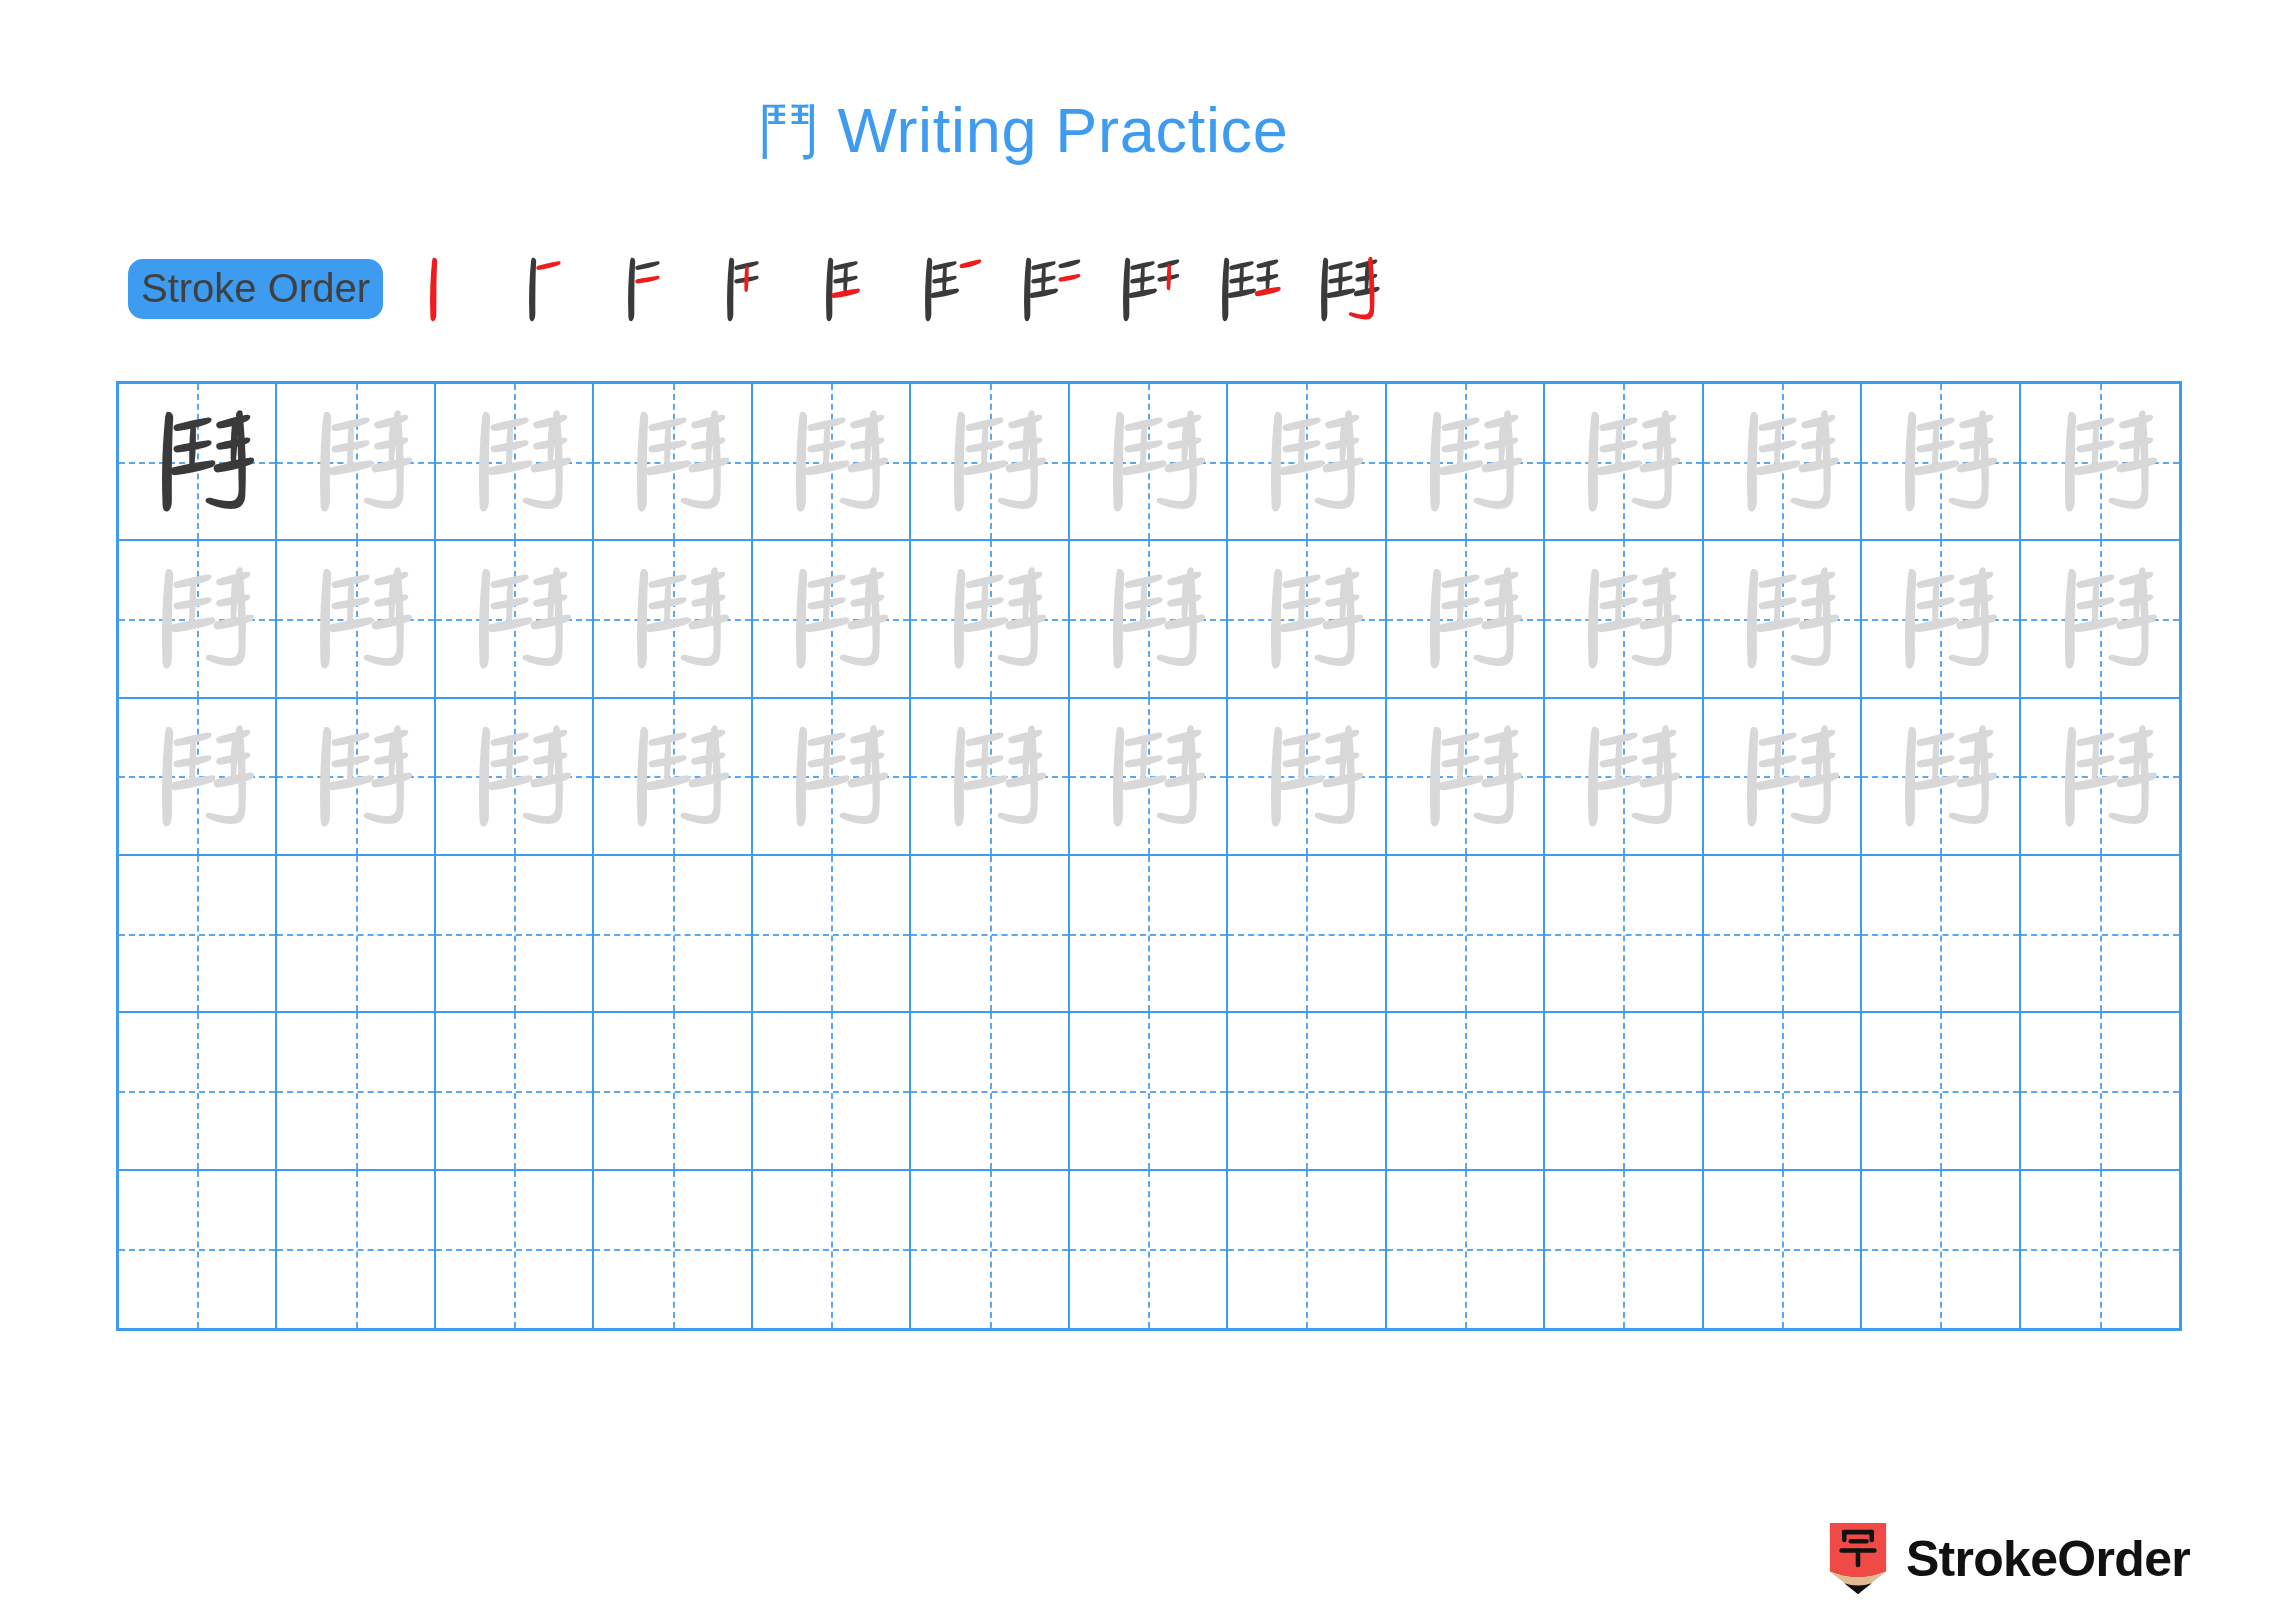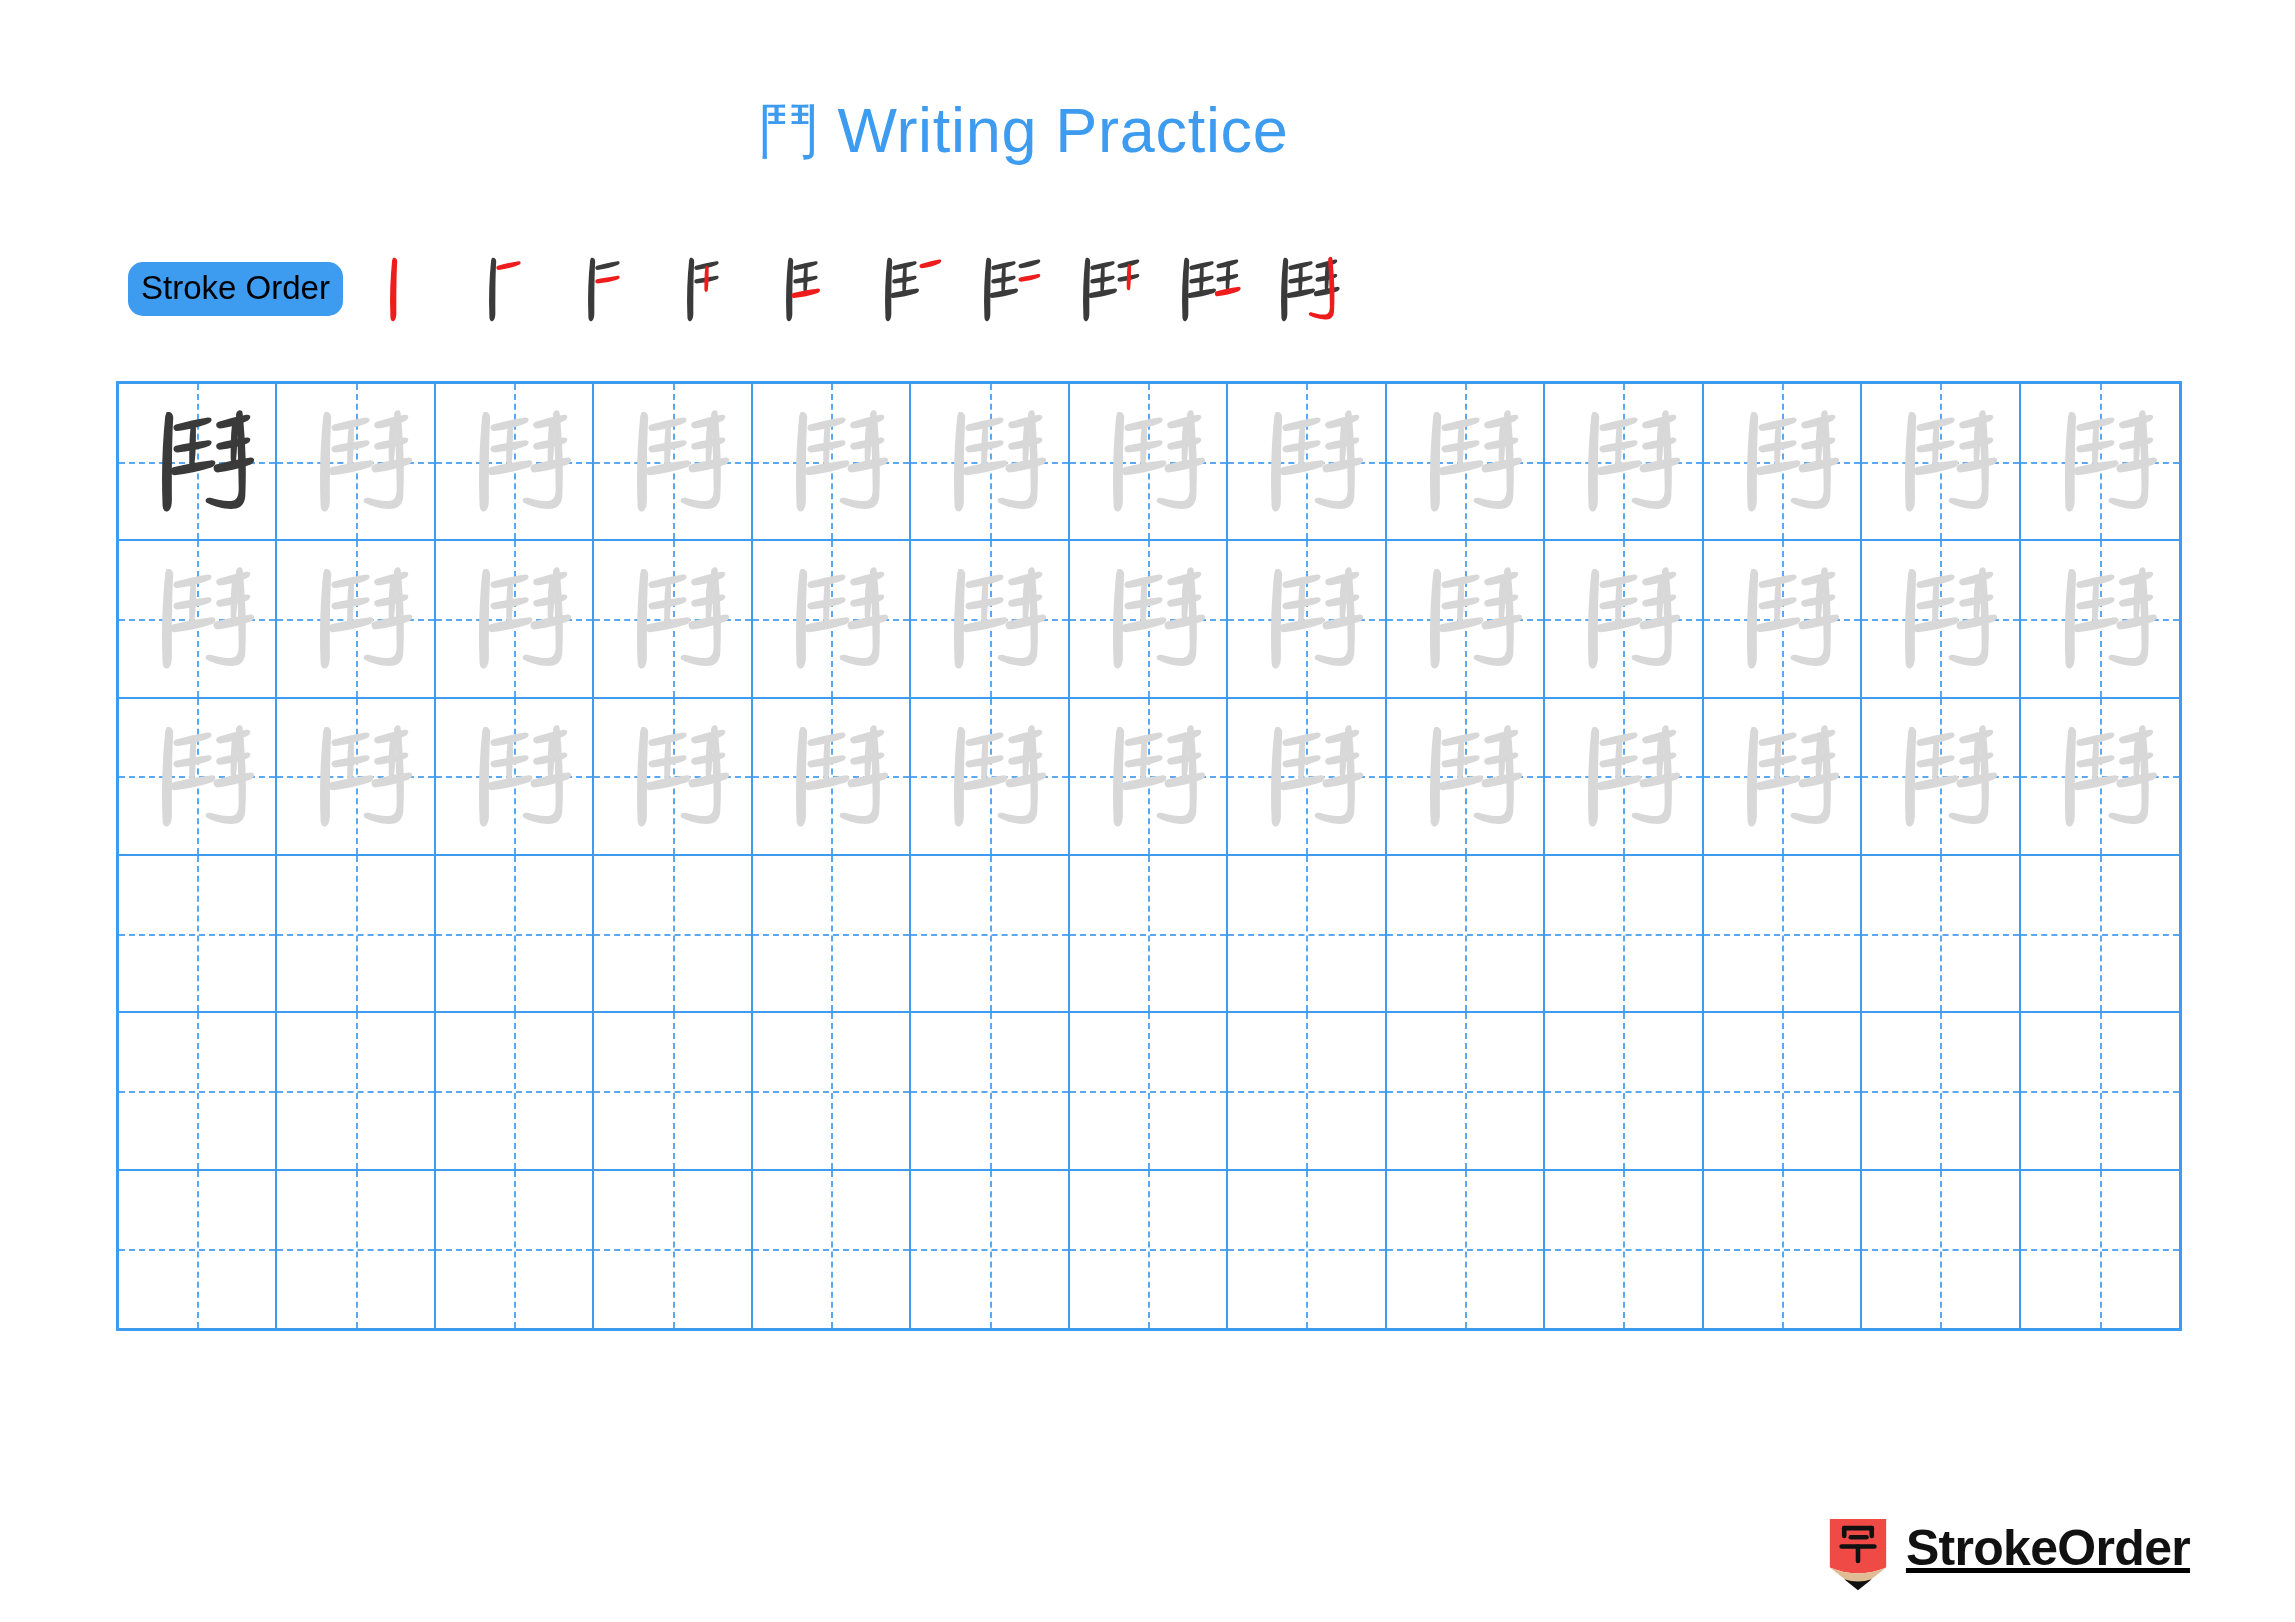--- a/index.html
+++ b/index.html
@@ -42,22 +42,22 @@
     position: absolute;
     top: 253px;
     left: 128px;
     height: 72px;
     display: flex;
     align-items: center;
   }
 
   .so-badge {
     background: #3d9bf0;
-    color: #000000;
-    font-size: 33px;
+    color: #404040;
+    font-size: 40px;
     line-height: 1;
     padding: 9.2px 13px 11.8px 13px;
     border-radius: 15px;
     white-space: nowrap;
     font-weight: 400;
   }
 
   .so-steps {
     display: flex;
     align-items: flex-start;
@@ -130,23 +130,22 @@
     color: #3d9bf0;
     white-space: nowrap;
   }
   .footer-url .han { font-family: "DejaVu Sans", sans-serif; }
 
   .brand {
     position: absolute;
     right: 105px;
     top: 1519px;
     display: flex;
-    align-items: flex-start;
+    align-items: center;
     height: 79px;
-    text-decoration: underline;
   }
   .brand-mark {
     width: 62px;
     height: 72px;
     position: relative;
     margin-right: 17px;
     flex: 0 0 62px;
   }
   .brand-mark svg { display: block; width: 62px; height: 72px; }
   .brand-name {

